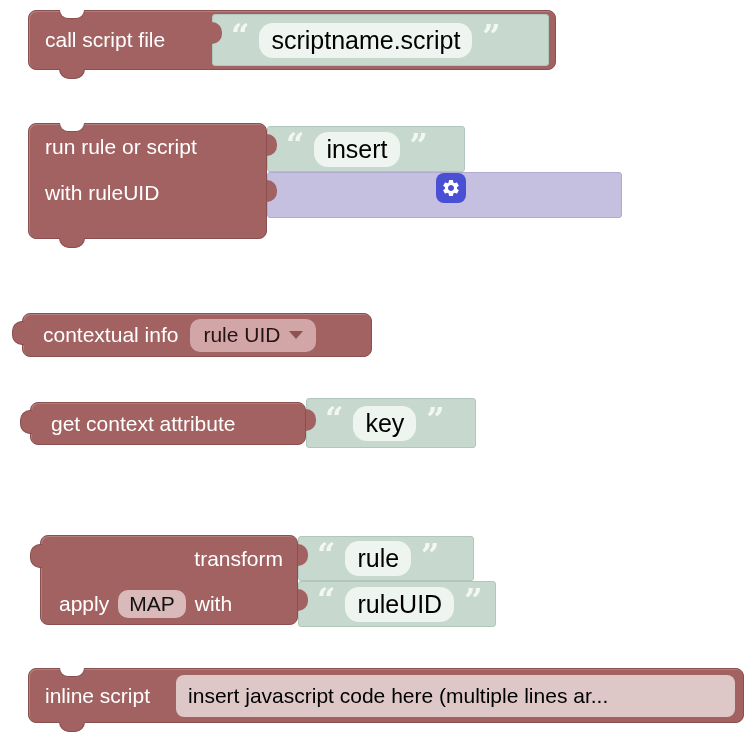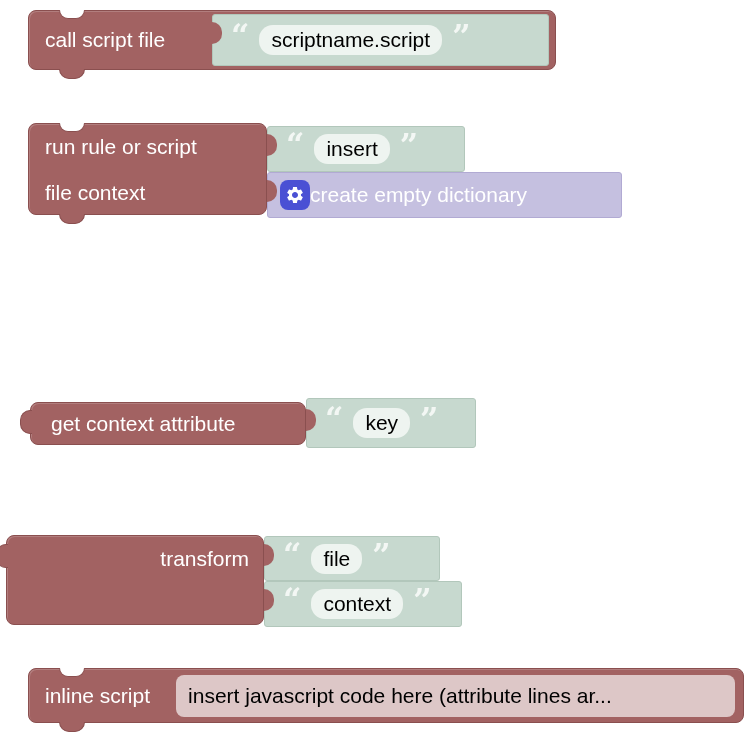--- a/index.html
+++ b/index.html
@@ -23,31 +23,31 @@
     border:1px solid #8a4f4f;border-top:none;border-radius:0 0 10px 10px;box-sizing:border-box;
   }
   .out-tab{
     position:absolute;left:-11px;width:12px;height:24px;background:#a26262;
     border:1px solid #8a4f4f;border-right:none;border-radius:10px 0 0 10px;box-sizing:border-box;
   }
   .child{
     position:absolute;box-sizing:border-box;display:flex;align-items:center;border-radius:3px;
   }
   .green{background:#c7d9cf;border:1px solid #b2c7bb;padding-left:18px;gap:10px;}
-  .purple{background:#c5c0e0;border:1px solid #b1aad3;padding-left:12px;color:#fff;}
+  .purple{background:#c5c0e0;border:1px solid #b1aad3;padding-left:12px;gap:13px;color:#fff;flex-direction:column;}
   .socket{
     position:absolute;left:-1px;top:7px;width:10px;height:22px;background:#a26262;
     border-radius:0 11px 11px 0;
   }
   .quote{
     font-family:"DejaVu Serif",serif;font-weight:bold;font-size:32px;color:#f3f7f4;
     line-height:1;transform:translateY(-4px);
   }
   .pill{
-    background:#eef4f0;border-radius:14px;padding:3px 12px;color:#000;font-size:21px;
+    background:#eef4f0;border-radius:14px;padding:3px 12px;color:#000;font-size:25px;
     white-space:nowrap;
   }
   .dropdown{
     display:flex;align-items:center;justify-content:center;gap:9px;background:#d2a6a6;
     border-radius:10px;color:#241414;font-size:21px;height:33px;padding:0 13px;cursor:pointer;
   }
   .arrow{width:0;height:0;border-left:7px solid transparent;border-right:7px solid transparent;
     border-top:8px solid #8d5252;}
   .pinkfield{background:#d9b9b9;border-radius:10px;padding:2px 11px;color:#111;font-size:21px;}
   .inline-field{
@@ -73,83 +73,98 @@
       <span class="blabel">call script file</span>
     </div>
     <div class="child green" style="left:183px;top:3px;width:337px;height:52px">
       <div class="socket"></div>
       <span class="quote">“</span>
       <span class="pill">scriptname.script</span>
       <span class="quote">”</span>
     </div>
   </div>
 
-  <div class="block" style="left:28px;top:123px;width:239px;height:92px">
+  <div class="block" style="left:28px;top:123px;width:239px;height:116px">
     <div class="notch" style="left:30px"></div>
     <div class="bump" style="left:30px"></div>
     <div class="row" style="height:46px">
       <span class="blabel">run rule or script</span>
     </div>
     <div class="row" style="height:46px">
-      <span class="blabel">file context</span>
+      <span class="blabel">with ruleUID</span>
     </div>
     <div class="child green" style="left:238px;top:2px;width:198px;height:46px">
       <div class="socket"></div>
       <span class="quote">“</span>
       <span class="pill">insert</span>
       <span class="quote">”</span>
     </div>
     <div class="child purple" style="left:238px;top:48px;width:355px;height:46px">
       <div class="socket"></div>
       <div class="gear">
         <svg width="20" height="20" viewBox="0 0 24 24" fill="#ffffff" aria-hidden="true">
           <path d="M19.14 12.94c.04-.3.06-.61.06-.94 0-.32-.02-.64-.07-.94l2.03-1.58c.18-.14.23-.41.12-.61l-1.92-3.32c-.12-.22-.37-.29-.59-.22l-2.39.96c-.5-.38-1.03-.7-1.62-.94L14.4 2.81c-.04-.24-.24-.41-.48-.41h-3.84c-.24 0-.43.17-.47.41L9.25 5.35c-.59.24-1.13.57-1.62.94L5.24 5.33c-.22-.08-.47 0-.59.22L2.74 8.87c-.12.21-.08.47.12.61l2.03 1.58c-.05.3-.09.63-.09.94s.02.64.07.94l-2.03 1.58c-.18.14-.23.41-.12.61l1.92 3.32c.12.22.37.29.59.22l2.39-.96c.5.38 1.03.7 1.62.94l.36 2.54c.05.24.24.41.48.41h3.84c.24 0 .44-.17.47-.41l.36-2.54c.59-.24 1.13-.56 1.62-.94l2.39.96c.22.08.47 0 .59-.22l1.92-3.32c.12-.22.07-.47-.12-.61l-2.01-1.58zM12 15.6c-1.98 0-3.6-1.62-3.6-3.6s1.62-3.6 3.6-3.6 3.6 1.62 3.6 3.6-1.62 3.6-3.6 3.6z"></path>
         </svg>
       </div>
       <span class="dictlabel">create empty dictionary</span>
     </div>
   </div>
 
+  <div class="block" style="left:22px;top:313px;width:350px;height:44px">
+    <div class="out-tab" style="top:7px"></div>
+    <div class="row" style="height:42px;padding-left:20px;gap:12px">
+      <span class="blabel">contextual info</span>
+      <div class="dropdown">
+        <span>rule UID</span>
+        <span class="arrow"></span>
+      </div>
+    </div>
+  </div>
 
   <div class="block" style="left:30px;top:402px;width:276px;height:43px">
     <div class="out-tab" style="top:7px"></div>
     <div class="row" style="height:41px;padding-left:20px">
       <span class="blabel">get context attribute</span>
     </div>
     <div class="child green" style="left:275px;top:-5px;width:170px;height:50px">
       <div class="socket" style="top:10px"></div>
       <span class="quote">“</span>
       <span class="pill">key</span>
       <span class="quote">”</span>
     </div>
   </div>
 
-  <div class="block" style="left:6px;top:535px;width:258px;height:90px">
+  <div class="block" style="left:40px;top:535px;width:258px;height:90px">
     <div class="out-tab" style="top:8px"></div>
     <div class="row" style="height:45px;justify-content:flex-end;padding-right:14px">
       <span class="blabel">transform</span>
     </div>
+    <div class="row" style="height:45px;gap:9px;padding-left:18px">
+      <span class="blabel">apply</span>
+      <span class="pinkfield">MAP</span>
+      <span class="blabel">with</span>
+    </div>
     <div class="child green" style="left:257px;top:0;width:176px;height:45px">
       <div class="socket"></div>
       <span class="quote">“</span>
-      <span class="pill">file</span>
+      <span class="pill">rule</span>
       <span class="quote">”</span>
     </div>
     <div class="child green" style="left:257px;top:45px;width:198px;height:46px">
       <div class="socket"></div>
       <span class="quote">“</span>
-      <span class="pill">context</span>
+      <span class="pill">ruleUID</span>
       <span class="quote">”</span>
     </div>
   </div>
 
   <div class="block" style="left:28px;top:668px;width:716px;height:55px">
     <div class="notch" style="left:30px"></div>
     <div class="bump" style="left:30px"></div>
     <div class="row" style="height:53px;gap:26px">
       <span class="blabel">inline script</span>
       <div class="inline-field">
-        <span>insert javascript code here (attribute lines ar...</span>
+        <span>insert javascript code here (multiple lines ar...</span>
       </div>
     </div>
   </div>
 
 </div>
 
 </body></html>

